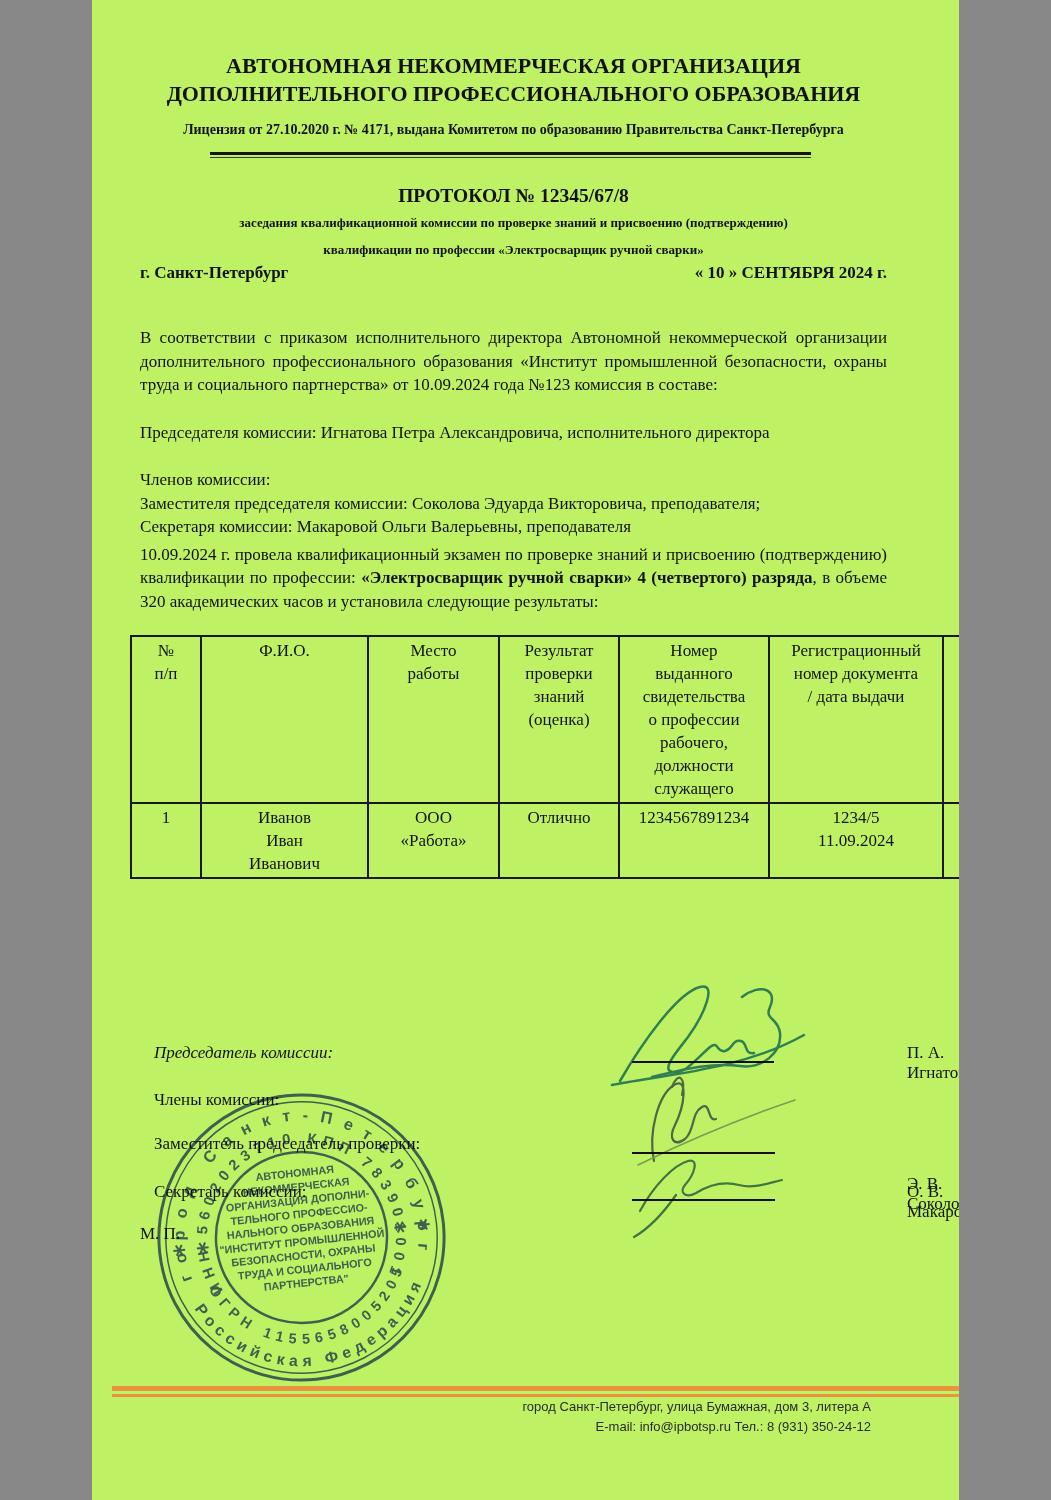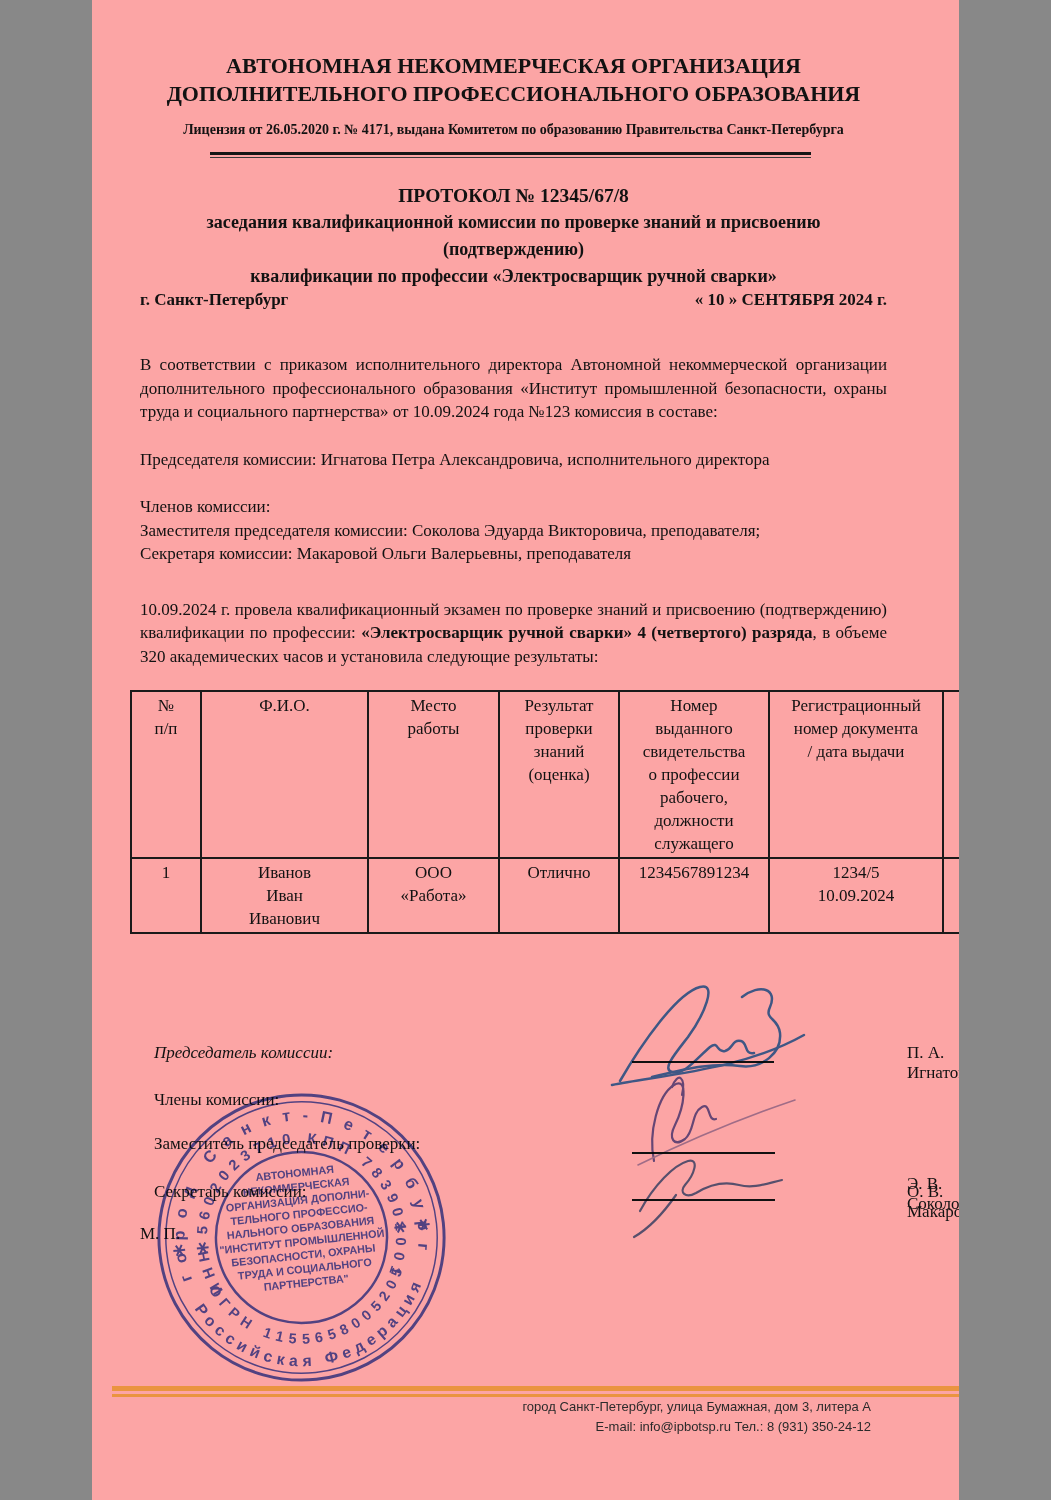--- a/index.html
+++ b/index.html
@@ -1,39 +1,39 @@
 <!DOCTYPE html>
 <html><head>
 <meta charset="utf-8">
 <style>
   html,body { margin:0; padding:0; background:#888; }
   .page {
     position:relative; width:867px; height:1500px; margin:0 auto;
-    background:#fca5a5; overflow:hidden;
+    background:#bef264; overflow:hidden;
     font-family:"Liberation Serif", serif; color:#121212;
   }
   .content { padding:0 72px 0 48px; }
 
   .org-name { margin-top:52px; text-align:center; font-weight:bold; font-size:22px; line-height:27.5px; }
   .license  { margin-top:13px; text-align:center; font-weight:bold; font-size:14px; line-height:19px; }
   .rule     { margin:13px 76px 0 70px; }
   .rule-thick { height:3px; background:#161616; }
   .rule-thin  { height:1px; background:#3a3a3a; margin-top:2px; }
 
   .doc-title    { margin-top:25px; text-align:center; font-weight:bold; font-size:19.5px; line-height:26px; }
-  .doc-subtitle { text-align:center; font-weight:bold; font-size:18px; line-height:27px; }
+  .doc-subtitle { text-align:center; font-weight:bold; font-size:13px; line-height:27px; }
 
   .city-date { display:flex; justify-content:space-between; font-weight:bold; font-size:17px; }
 
   .para { font-size:17px; line-height:23.5px; }
   .p-justify { text-align:justify; }
   .mt-para1 { margin-top:43px; }
   .mt-chair { margin-top:24px; }
   .mt-members { margin-top:24px; }
-  .mt-exam { margin-top:32px; }
+  .mt-exam { margin-top:4px; }
 
   table.results {
     margin-top:22px; margin-left:-10px;
     border-collapse:collapse; table-layout:fixed; width:979px;
     font-size:17px; line-height:23px;
   }
   table.results td {
     border:2px solid #1a1a1a; vertical-align:top; text-align:center;
     padding:2px 4px; white-space:pre-line; overflow:hidden;
   }
@@ -62,21 +62,21 @@
 
 <div class="page">
   <div class="content">
 
     <div class="org-name">
       <div>АВТОНОМНАЯ НЕКОММЕРЧЕСКАЯ ОРГАНИЗАЦИЯ</div>
       <div>ДОПОЛНИТЕЛЬНОГО ПРОФЕССИОНАЛЬНОГО ОБРАЗОВАНИЯ</div>
     </div>
 
     <div class="license">
-      <div>Лицензия от 26.05.2020 г. № 4171, выдана Комитетом по образованию Правительства Санкт-Петербурга</div>
+      <div>Лицензия от 27.10.2020 г. № 4171, выдана Комитетом по образованию Правительства Санкт-Петербурга</div>
     </div>
 
     <div class="rule">
       <div class="rule-thick"></div>
       <div class="rule-thin"></div>
     </div>
 
     <div class="doc-title">ПРОТОКОЛ № 12345/67/8</div>
     <div class="doc-subtitle">
       <div>заседания квалификационной комиссии по проверке знаний и присвоению (подтверждению)</div>
@@ -139,21 +139,21 @@
       <tr class="data">
         <td>1</td>
         <td class="cell-fio">Иванов
 Иван
 Иванович</td>
         <td>ООО
 «Работа»</td>
         <td>Отлично</td>
         <td>1234567891234</td>
         <td>1234/5
-10.09.2024</td>
+11.09.2024</td>
         <td class="cell-sign">Иванов</td>
       </tr>
     </tbody>
       </table>
   </div>
 
   <div class="abs sig-label" style="left:62px; top:1043px;font-style:italic;">Председатель комиссии:</div>
   <div class="abs sig-line" style="left:540px; top:1061px; width:142px;"></div>
   <div class="abs sig-name" style="left:815px; top:1043px;">П. А. Игнатов</div>
 

